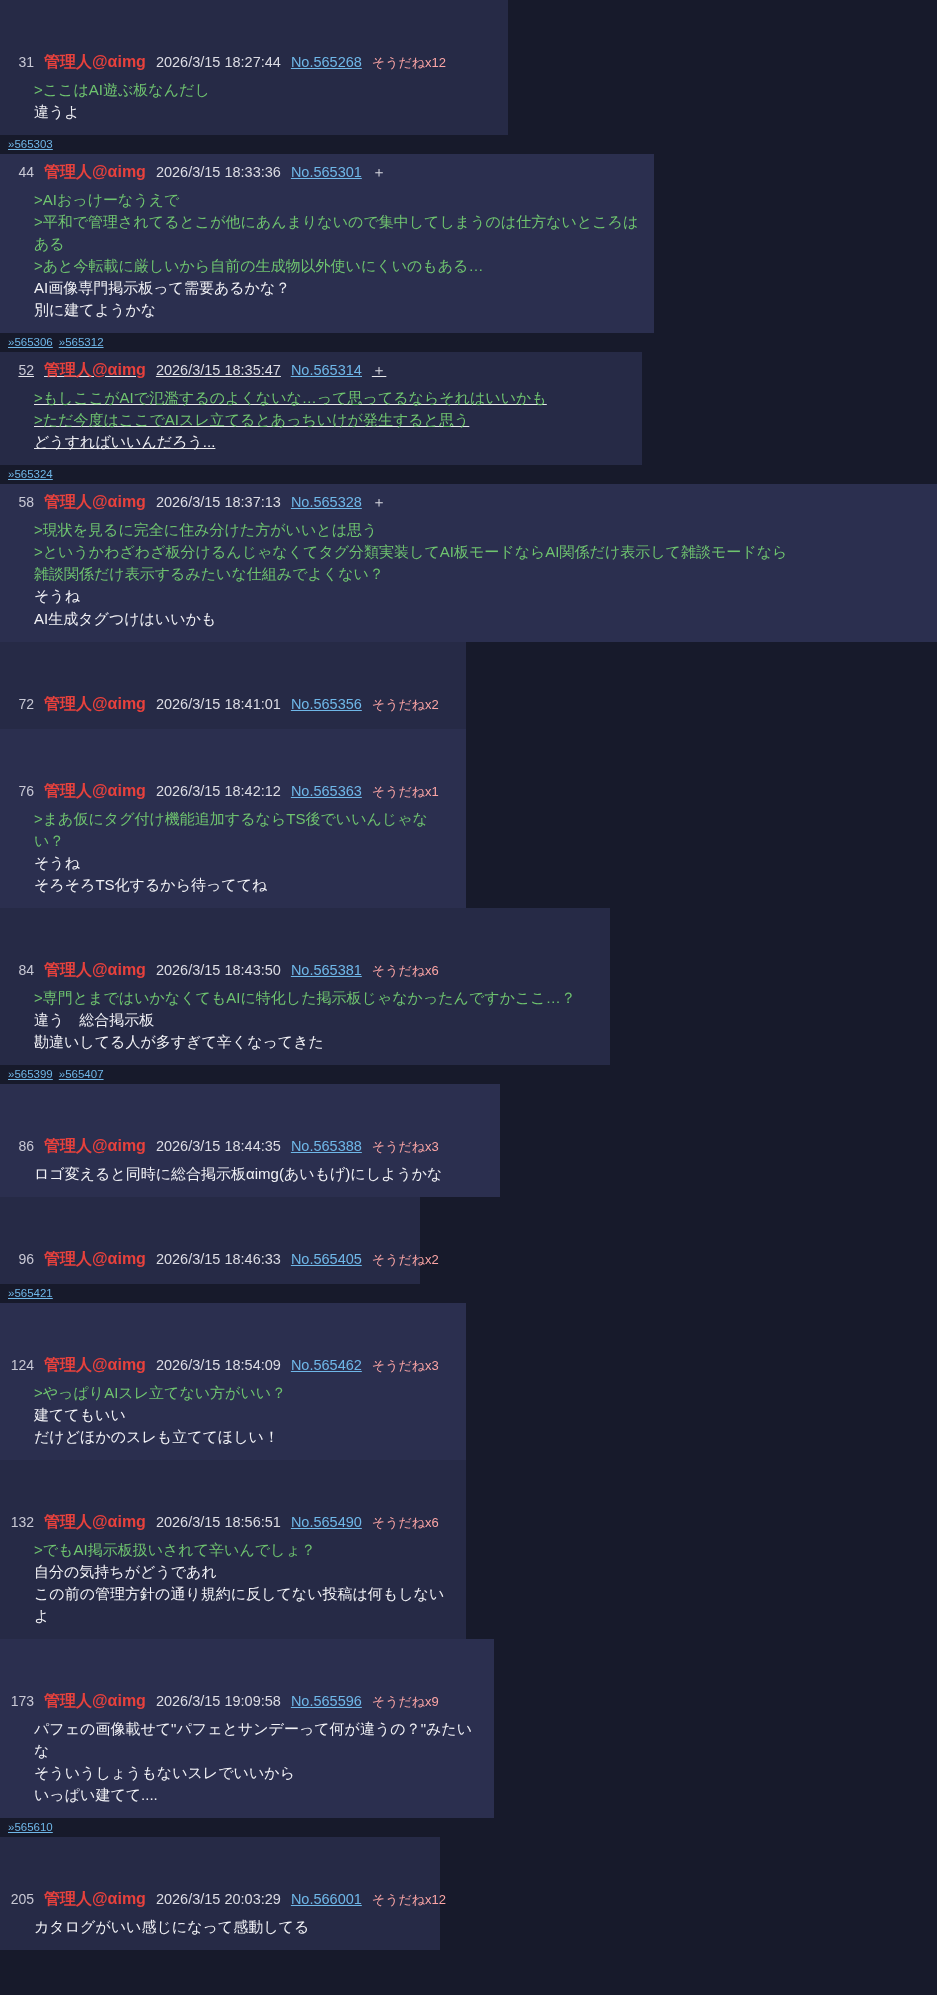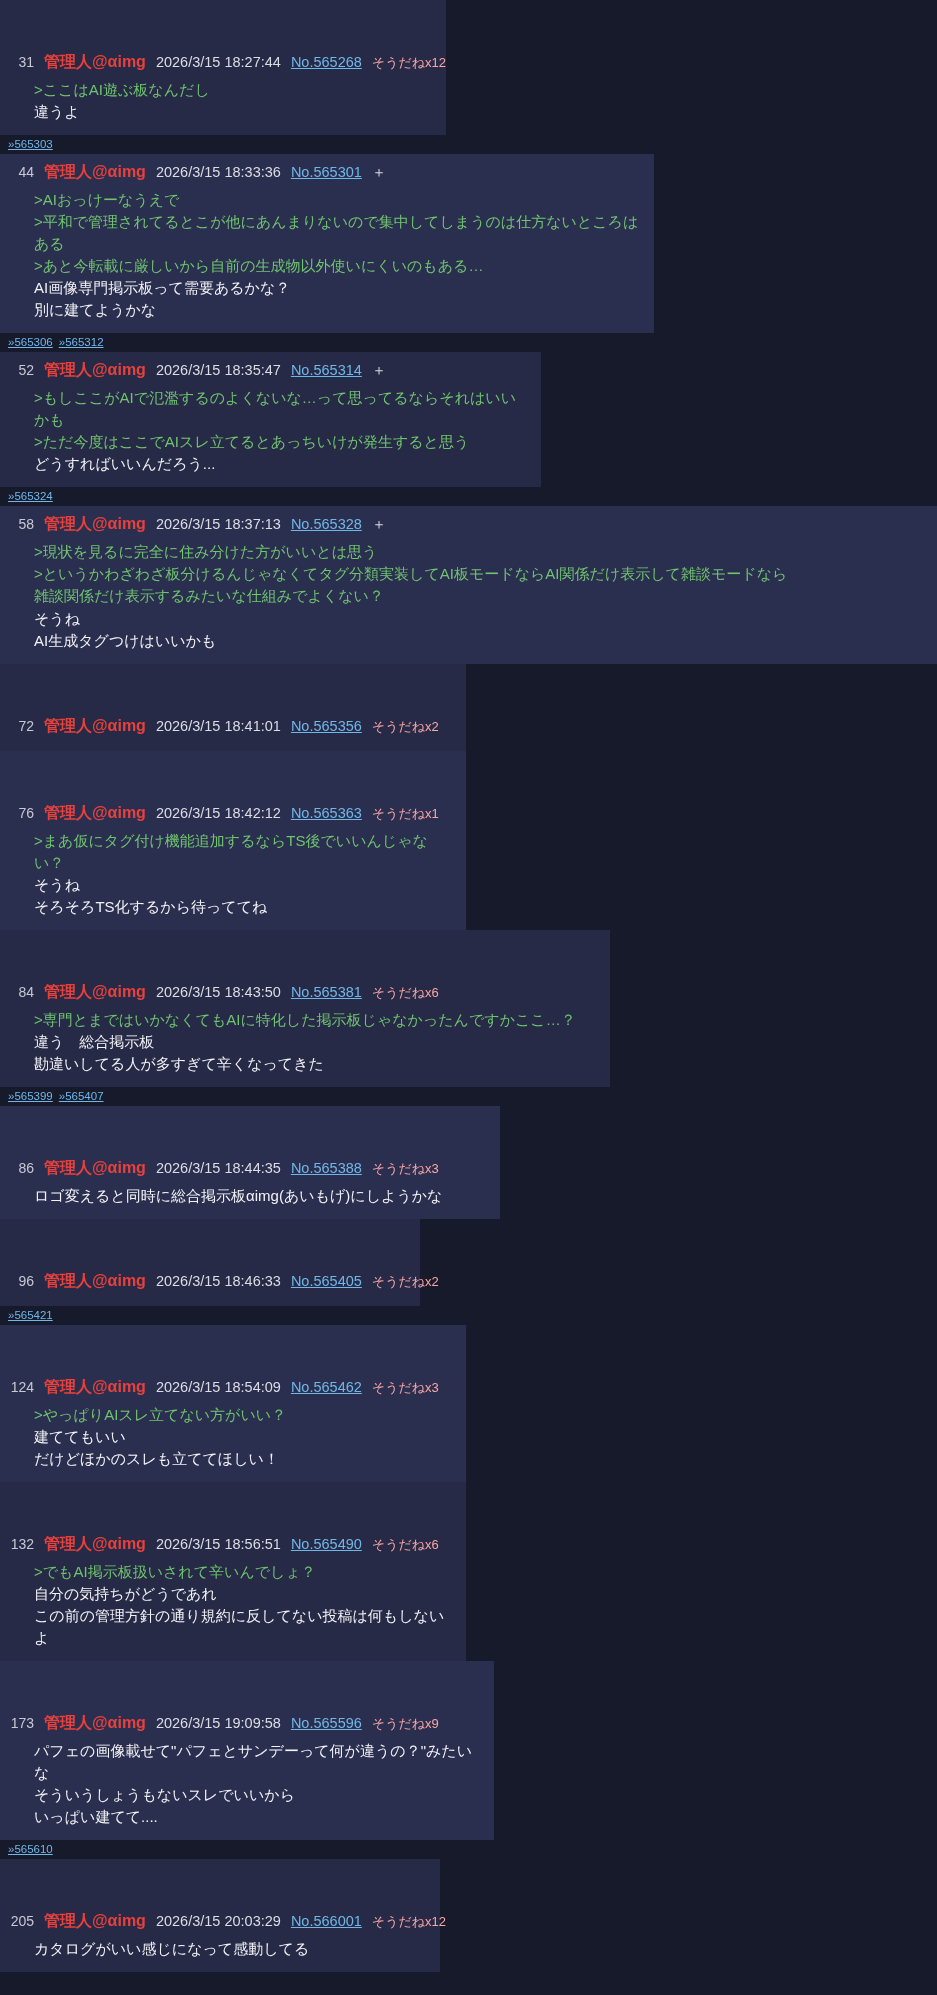--- a/index.html
+++ b/index.html
@@ -91,21 +91,21 @@
     color: #6fb7e8;
     text-decoration: underline;
     margin-right: 6px;
     cursor: pointer;
   }
 </style>
 </head>
 <body>
 
 <div id="board">
-    <div class="post" style="width: 446px;">
+    <div class="post" style="width: 508px;">
       <div class="post-header">
         <span class="post-num">31</span>
         <span class="post-name">管理人@αimg</span>
         <span class="post-date">2026/3/15 18:27:44</span>
         <span class="post-id">No.565268</span>
         <span class="post-sodane">そうだねx12</span>
       </div>
       <div class="post-body">
         <div class="line quote">&gt;ここはAI遊ぶ板なんだし</div>
         <div class="line normal">違うよ</div>
@@ -122,21 +122,21 @@
       </div>
       <div class="post-body">
         <div class="line quote">&gt;AIおっけーなうえで</div>
         <div class="line quote">&gt;平和で管理されてるとこが他にあんまりないので集中してしまうのは仕方ないところはある</div>
         <div class="line quote">&gt;あと今転載に厳しいから自前の生成物以外使いにくいのもある…</div>
         <div class="line normal">AI画像専門掲示板って需要あるかな？</div>
         <div class="line normal">別に建てようかな</div>
       </div>
     </div>
     <div class="backlinks"><span class="backlink">»565306</span><span class="backlink">»565312</span></div>
-    <div class="post" style="width: 541px;">
+    <div class="post" style="width: 642px; text-decoration: underline;">
       <div class="post-header">
         <span class="post-num">52</span>
         <span class="post-name">管理人@αimg</span>
         <span class="post-date">2026/3/15 18:35:47</span>
         <span class="post-id">No.565314</span>
         <span class="post-plus">＋</span>
       </div>
       <div class="post-body">
         <div class="line quote">&gt;もしここがAIで氾濫するのよくないな…って思ってるならそれはいいかも</div>
         <div class="line quote">&gt;ただ今度はここでAIスレ立てるとあっちいけが発生すると思う</div>

